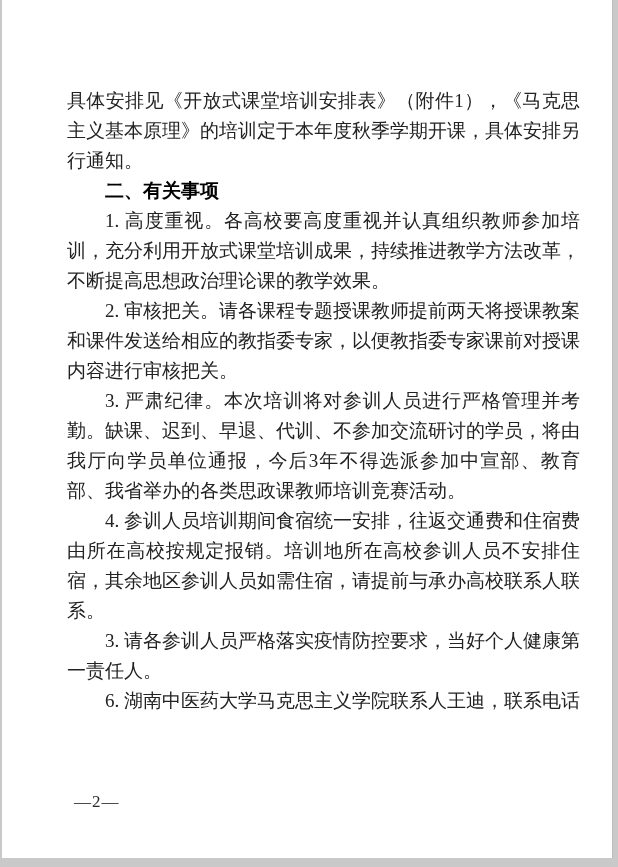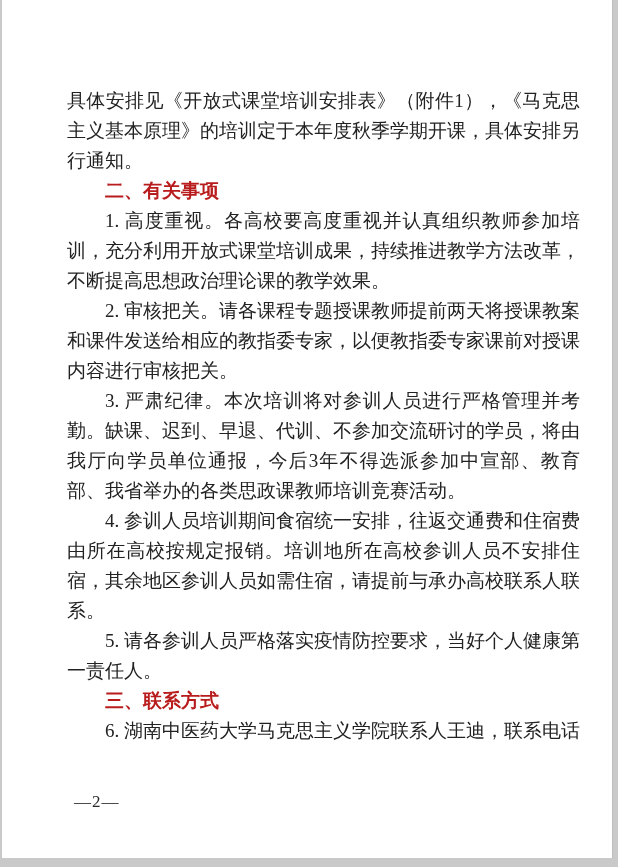--- a/index.html
+++ b/index.html
@@ -32,21 +32,21 @@
     color: #222222;
     text-align: justify;
     text-justify: inter-character;
   }
   .content p { margin: 0; }
   .body.indent { text-indent: 2em; }
   .heading {
     font-family: Liberation Serif, serif;
     font-weight: bold;
     text-indent: 2em;
-    color: #b91c1c;
+    color: #000000;
   }
   .page-number {
     position: absolute;
     left: 72px;
     top: 792px;
     font-family: "Liberation Serif", "DejaVu Serif", serif;
     font-size: 17px;
     color: #2a2a2a;
     letter-spacing: 1px;
   }
@@ -55,18 +55,17 @@
 <body>
 
 <div class="page">
   <div class="content" id="doc-content">
       <p class="body">具体安排见《开放式课堂培训安排表》（附件1），《马克思主义基本原理》的培训定于本年度秋季学期开课，具体安排另行通知。</p>
       <p class="heading">二、有关事项</p>
       <p class="body indent">1. 高度重视。各高校要高度重视并认真组织教师参加培训，充分利用开放式课堂培训成果，持续推进教学方法改革，不断提高思想政治理论课的教学效果。</p>
       <p class="body indent">2. 审核把关。请各课程专题授课教师提前两天将授课教案和课件发送给相应的教指委专家，以便教指委专家课前对授课内容进行审核把关。</p>
       <p class="body indent">3. 严肃纪律。本次培训将对参训人员进行严格管理并考勤。缺课、迟到、早退、代训、不参加交流研讨的学员，将由我厅向学员单位通报，今后3年不得选派参加中宣部、教育部、我省举办的各类思政课教师培训竞赛活动。</p>
       <p class="body indent">4. 参训人员培训期间食宿统一安排，往返交通费和住宿费由所在高校按规定报销。培训地所在高校参训人员不安排住宿，其余地区参训人员如需住宿，请提前与承办高校联系人联系。</p>
-      <p class="body indent">5. 请各参训人员严格落实疫情防控要求，当好个人健康第一责任人。</p>
-      <p class="heading">三、联系方式</p>
+      <p class="body indent">3. 请各参训人员严格落实疫情防控要求，当好个人健康第一责任人。</p>
       <p class="body indent">6. 湖南中医药大学马克思主义学院联系人王迪，联系电话</p>
     </div>
   <div class="page-number">—2—</div>
 </div>
 
 </body></html>

